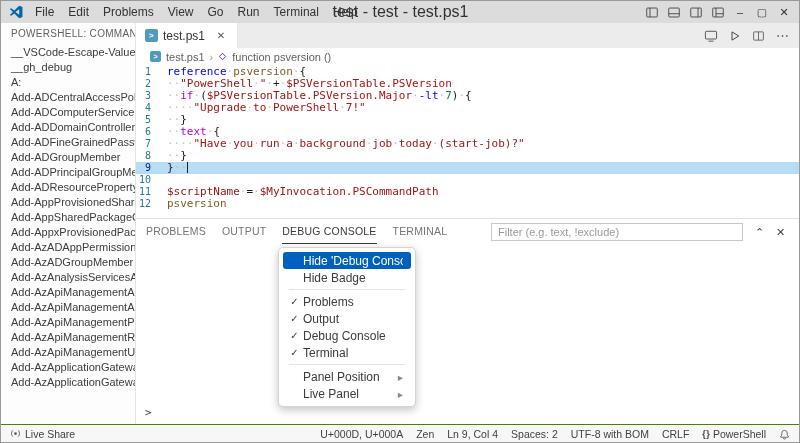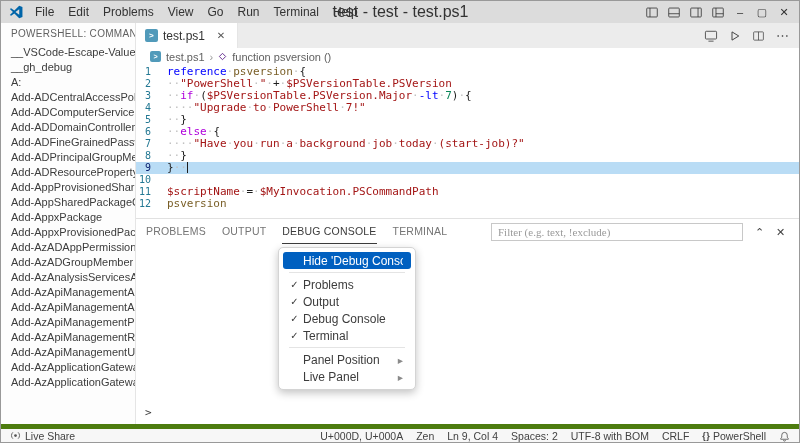--- a/index.html
+++ b/index.html
@@ -46,28 +46,28 @@
   .lc{flex:1;white-space:pre}
   .tk-kw{color:#0000ff}.tk-ctrl{color:#af00db}.tk-str{color:#a31515}.tk-var{color:#a31515}
   .tk-num{color:#098658}.tk-fn{color:#795e26}.tk-pl{color:#1e1e1e}
   .ws{color:#c2c2c2}
   .caret{display:inline-block;width:1px;height:11px;background:#1e1e1e;vertical-align:-2px}
   
   .panel{height:206px;flex:none;border-top:1px solid #e1e1e1;display:flex;flex-direction:column;background:#fff}
   .panel-header{height:26px;flex:none;display:flex;align-items:center;padding:0 10px}
   .panel-tab{font-size:10.5px;color:#757575;letter-spacing:.2px;line-height:23px;margin-right:16px;border-bottom:1px solid transparent}
   .panel-tab.active{color:#3b3b3b;border-bottom-color:#3b3b3b}
-  .panel-filter{margin-left:auto;width:252px;height:18px;border:1px solid #c8c8c8;background:#fff;font-family:Liberation Serif, serif;font-size:11px;color:#333;padding:0 6px;outline:none}
+  .panel-filter{margin-left:auto;width:252px;height:18px;border:1px solid #c8c8c8;background:#fff;font-family:Liberation Sans, sans-serif;font-size:11px;color:#333;padding:0 6px;outline:none}
   .panel-filter::placeholder{color:#9a9a9a}
   .panel-actions{display:flex;align-items:center;gap:4px;margin-left:8px}
   .pa{width:17px;height:17px;display:flex;align-items:center;justify-content:center;font-size:11px;color:#424242;border-radius:3px}
   .panel-body{flex:1;position:relative;background:#fff}
   .repl-prompt{position:absolute;left:9px;bottom:5px;font-family:"DejaVu Sans Mono","Liberation Mono",monospace;font-size:11px;color:#3b3b3b}
   
-  .statusbar{height:18px;display:flex;align-items:center;background:#f7f7f7;border-top:5px solid #4d7c0f;padding:0 9px;font-size:10.5px;color:#424242}
+  .statusbar{height:18px;display:flex;align-items:center;background:#f7f7f7;border-top:1px solid #4d7c0f;padding:0 9px;font-size:10.5px;color:#424242}
   .status-left{display:flex;align-items:center;gap:14px}
   .status-right{margin-left:auto;display:flex;align-items:flex-end;gap:13px}
   .status-item{display:flex;align-items:center;gap:4px;white-space:nowrap}
   .status-icon{display:flex;align-items:center}
   .braces-glyph{font-size:9px;font-weight:bold;letter-spacing:-1px}
   
   .context-menu{position:absolute;left:277px;top:246px;width:138px;background:#ffffff;border:1px solid #d4d4d4;border-radius:5px;box-shadow:0 3px 9px rgba(0,0,0,.24);padding:4px 0;z-index:20;font-size:12px;color:#3c3c3c}
   .menu-row{height:17px;display:flex;align-items:center;padding:0 8px 0 3px;margin:0 4px;border-radius:3px}
   .menu-row.hl{background:#0060c0;color:#fff}
   .menu-check{width:17px;flex:none;text-align:center;font-size:10px}
@@ -134,25 +134,25 @@
     <aside class="sidebar">
       <div class="sidebar-header">POWERSHELL: COMMAND E...</div>
       <div class="sidebar-list" id="sidebar-list">
           <div class="sb-item" title="__VSCode-Escape-Value">__VSCode-Escape-Value</div>
           <div class="sb-item" title="__gh_debug">__gh_debug</div>
           <div class="sb-item" title="A:">A:</div>
           <div class="sb-item" title="Add-ADCentralAccessPolic...">Add-ADCentralAccessPolic...</div>
           <div class="sb-item" title="Add-ADComputerService...">Add-ADComputerService...</div>
           <div class="sb-item" title="Add-ADDomainController...">Add-ADDomainController...</div>
           <div class="sb-item" title="Add-ADFineGrainedPassw...">Add-ADFineGrainedPassw...</div>
+          <div class="sb-item" title="Add-ADGroupMember">Add-ADGroupMember</div>
           <div class="sb-item" title="Add-ADPrincipalGroupMe...">Add-ADPrincipalGroupMe...</div>
           <div class="sb-item" title="Add-ADResourceProperty...">Add-ADResourceProperty...</div>
           <div class="sb-item" title="Add-AppProvisionedShare...">Add-AppProvisionedShare...</div>
           <div class="sb-item" title="Add-AppSharedPackageC...">Add-AppSharedPackageC...</div>
-          <div class="sb-item" title="Add-AppxPackage">Add-AppxPackage</div>
           <div class="sb-item" title="Add-AppxProvisionedPack...">Add-AppxProvisionedPack...</div>
           <div class="sb-item" title="Add-AzADAppPermission">Add-AzADAppPermission</div>
           <div class="sb-item" title="Add-AzADGroupMember">Add-AzADGroupMember</div>
           <div class="sb-item" title="Add-AzAnalysisServicesA...">Add-AzAnalysisServicesA...</div>
           <div class="sb-item" title="Add-AzApiManagementA...">Add-AzApiManagementA...</div>
           <div class="sb-item" title="Add-AzApiManagementA...">Add-AzApiManagementA...</div>
           <div class="sb-item" title="Add-AzApiManagementPr...">Add-AzApiManagementPr...</div>
           <div class="sb-item" title="Add-AzApiManagementR...">Add-AzApiManagementR...</div>
           <div class="sb-item" title="Add-AzApiManagementU...">Add-AzApiManagementU...</div>
           <div class="sb-item" title="Add-AzApplicationGatewa...">Add-AzApplicationGatewa...</div>
@@ -219,21 +219,21 @@
             <div class="code-line">
               <span class="ln">4</span>
               <span class="lc"><span class="tk-pl"><span class="ws">····</span></span><span class="tk-str">"Upgrade<span class="ws">·</span>to<span class="ws">·</span>PowerShell<span class="ws">·</span>7!"</span></span>
             </div>
             <div class="code-line">
               <span class="ln">5</span>
               <span class="lc"><span class="tk-pl"><span class="ws">··</span>}</span></span>
             </div>
             <div class="code-line">
               <span class="ln">6</span>
-              <span class="lc"><span class="tk-pl"><span class="ws">··</span></span><span class="tk-ctrl">else</span><span class="tk-pl"><span class="ws">·</span>{</span></span>
+              <span class="lc"><span class="tk-pl"><span class="ws">··</span></span><span class="tk-ctrl">text</span><span class="tk-pl"><span class="ws">·</span>{</span></span>
             </div>
             <div class="code-line">
               <span class="ln">7</span>
               <span class="lc"><span class="tk-pl"><span class="ws">····</span></span><span class="tk-str">"Have<span class="ws">·</span>you<span class="ws">·</span>run<span class="ws">·</span>a<span class="ws">·</span>background<span class="ws">·</span>job<span class="ws">·</span>today<span class="ws">·</span>(start-job)?"</span></span>
             </div>
             <div class="code-line">
               <span class="ln">8</span>
               <span class="lc"><span class="tk-pl"><span class="ws">··</span>}</span></span>
             </div>
             <div class="code-line active">
@@ -323,20 +323,24 @@
           </span>
         </div>
       </div>
   </footer>
 
   <div class="context-menu" id="context-menu">
       <div class="menu-row hl">
         <span class="menu-check"></span>
         <span class="menu-label">Hide 'Debug Console'</span>
       </div>
+      <div class="menu-row">
+        <span class="menu-check"></span>
+        <span class="menu-label">Hide Badge</span>
+      </div>
       <div class="menu-sep"></div>
       <div class="menu-row">
         <span class="menu-check">✓</span>
         <span class="menu-label">Problems</span>
       </div>
       <div class="menu-row">
         <span class="menu-check">✓</span>
         <span class="menu-label">Output</span>
       </div>
       <div class="menu-row">

